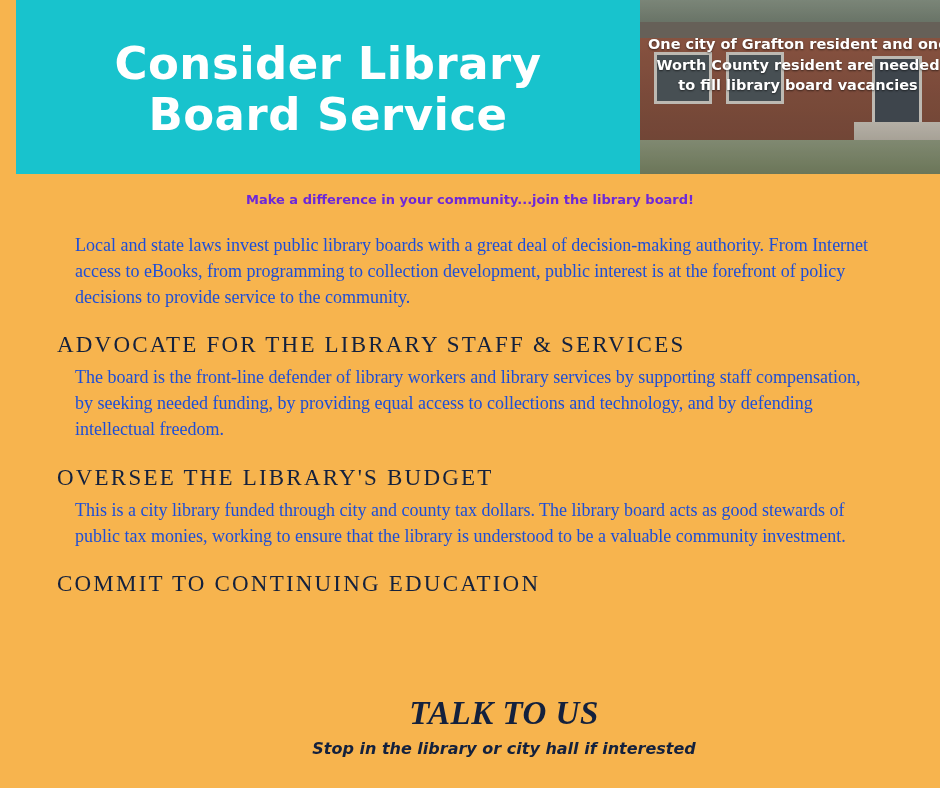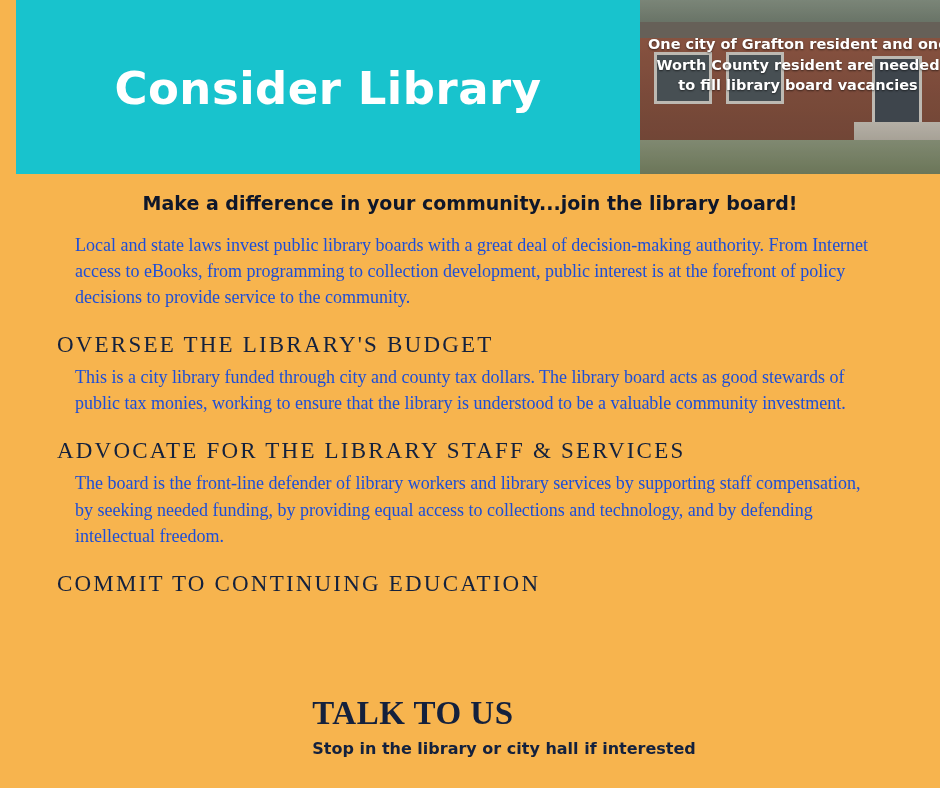--- a/index.html
+++ b/index.html
@@ -114,22 +114,22 @@
   }
 
   
   .tagline {
     position: absolute;
     left: 0; top: 192px;
     width: 940px;
     text-align: center;
     font-family: "DejaVu Sans", sans-serif;
     font-weight: bold;
-    font-size: 19px;
-    color: #0f172a;
+    font-size: 13px;
+    color: #6d28d9;
   }
 
   .sections {
     position: absolute;
     left: 57px; top: 232px;
     width: 830px;
   }
   .section { margin-bottom: 22px; }
   .section:last-child { margin-bottom: 4px; }
   .section-heading {
@@ -153,22 +153,23 @@
   .footer {
     position: absolute;
     left: 0; top: 695px;
     width: 940px;
     text-align: center;
     padding-right: 12px;
     box-sizing: border-box;
   }
   .footer-inner {
     display: inline-block;
-    text-align: left;
+    text-align: center;
     margin-left: 80px;
+    font-style: italic;
   }
   .footer-title {
     font-family: "Liberation Serif", serif;
     font-weight: bold;
     font-size: 33px;
     color: #14213d;
     letter-spacing: 0.5px;
     line-height: 1.1;
   }
   .footer-sub {
@@ -189,20 +190,21 @@
 </style>
 </head>
 <body>
 
 <div class="poster">
 
   <div class="header">
 
     <div class="header-title-block">
       <div class="header-title-line">Consider Library</div>
+      <div class="header-title-line">Board Service</div>
     </div>
 
     <div class="header-photo">
       <div class="photo-sky"></div>
       <div class="photo-trees"></div>
       <div class="photo-building"></div>
       <div class="photo-roof"></div>
       <div class="photo-window-a"></div>
       <div class="photo-window-b"></div>
       <div class="photo-door"></div>
@@ -216,27 +218,27 @@
 
   <div class="tagline">Make a difference in your community...join the library board!</div>
 
   <div class="sections">
 
     <div class="section">
       <p class="section-body">Local and state laws invest public library boards with a great deal of decision-making authority. From Internet access to eBooks, from programming to collection development, public interest is at the forefront of policy decisions to provide service to the community.</p>
     </div>
 
     <div class="section">
+      <h2 class="section-heading">ADVOCATE FOR THE LIBRARY STAFF &amp; SERVICES</h2>
+      <p class="section-body">The board is the front-line defender of library workers and library services by supporting staff compensation, by seeking needed funding, by providing equal access to collections and technology, and by defending intellectual freedom.</p>
+    </div>
+
+    <div class="section">
       <h2 class="section-heading">OVERSEE THE LIBRARY'S BUDGET</h2>
       <p class="section-body">This is a city library funded through city and county tax dollars. The library board acts as good stewards of public tax monies, working to ensure that the library is understood to be a valuable community investment.</p>
-    </div>
-
-    <div class="section">
-      <h2 class="section-heading">ADVOCATE FOR THE LIBRARY STAFF &amp; SERVICES</h2>
-      <p class="section-body">The board is the front-line defender of library workers and library services by supporting staff compensation, by seeking needed funding, by providing equal access to collections and technology, and by defending intellectual freedom.</p>
     </div>
 
     <div class="section">
       <h2 class="section-heading">COMMIT TO CONTINUING EDUCATION</h2>
     </div>
 
   </div>
 
   <div class="footer">
     <div class="footer-inner">

